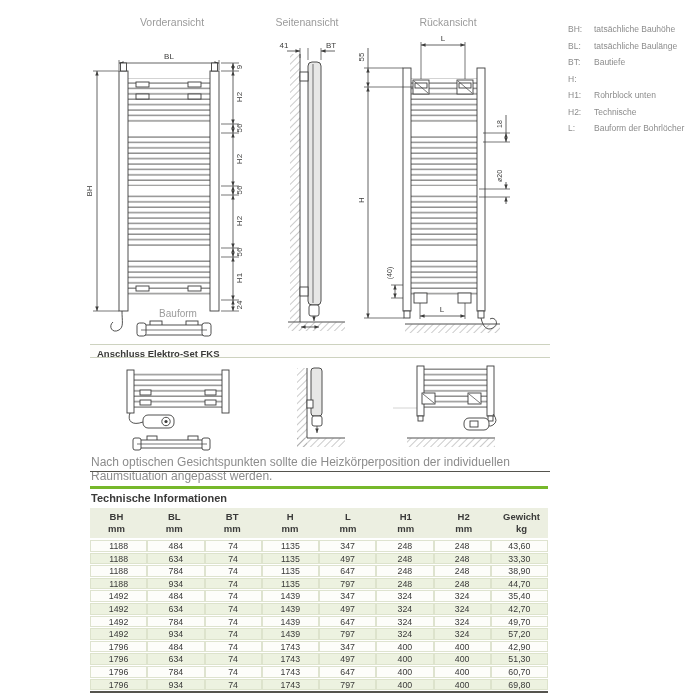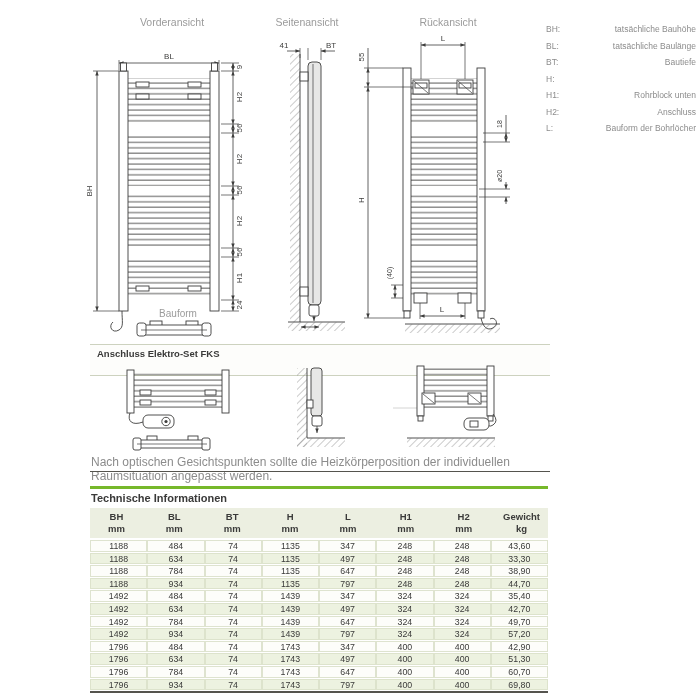--- a/index.html
+++ b/index.html
@@ -11,23 +11,23 @@
   .dim{font-size:8px;fill:#3d3d3c;}
   .dims{font-size:7px;fill:#3d3d3c;}
   .bauform{font-size:10px;fill:#9b9b9b;}
   .ln{stroke:#3d3d3c;stroke-width:0.9;fill:none;}
   .thin{stroke:#3d3d3c;stroke-width:0.7;fill:none;}
   .dimln{stroke:#3d3d3c;stroke-width:0.8;fill:none;}
   .wh{fill:#ffffff;stroke:#3d3d3c;stroke-width:0.9;}
   .gy{fill:#e7e7e6;stroke:#3d3d3c;stroke-width:0.9;}
   .legend{position:absolute;left:546px;top:24px;width:150px;}
   .legend-item{display:flex;margin-bottom:6px;font-size:8.5px;line-height:10.5px;color:#8c8c8c;}
-  .legend-abbr{width:26px;flex:0 0 26px;}
-  .legend-text{width:124px;text-align:right;}
-  .elektro-band{position:absolute;left:90px;top:344px;width:460px;height:32px;
+  .legend-abbr{width:26px;flex:0 0 26px;margin-left:22px;}
+  .legend-text{width:124px;}
+  .elektro-band{position:absolute;left:90px;top:344px;width:460px;height:14px;
       border-top:1px solid #cdd2bf;border-bottom:1px solid #cdd2bf;background:#fdfdfb;
       font-size:9.5px;font-weight:bold;color:#3a3a39;line-height:18px;padding-left:7px;box-sizing:border-box;}
   .note{position:absolute;left:91px;top:455px;width:470px;font-size:12px;color:#8c8c8c;}
   .divider{position:absolute;left:90px;top:471px;width:460px;height:1px;background:#55544e;}
   .green-rule{position:absolute;left:90px;top:486px;width:458px;height:3px;background:var(--accent,#76b82a);}
   .table-title{position:absolute;left:91px;top:492px;font-size:11px;font-weight:bold;color:#3a3a39;text-align:center;}
   .ttable{position:absolute;left:90px;top:508px;width:458px;}
   .thead{display:grid;grid-template-columns:repeat(8,1fr);gap:5px;background:var(--band,#ecefe1);
       height:30px;align-items:center;margin-bottom:2px;}
   .thcell{text-align:center;font-size:9.5px;font-weight:bold;color:#3a3a39;line-height:12px;}
@@ -236,21 +236,21 @@
       </div>
     <div class="legend-item">
         <span class="legend-abbr">H:</span>
       </div>
     <div class="legend-item">
         <span class="legend-abbr">H1:</span>
         <span class="legend-text">Rohrblock unten</span>
       </div>
     <div class="legend-item">
         <span class="legend-abbr">H2:</span>
-        <span class="legend-text">Anschluss</span>
+        <span class="legend-text">Technische</span>
       </div>
     <div class="legend-item">
         <span class="legend-abbr">L:</span>
         <span class="legend-text">Bauform der Bohrlöcher</span>
       </div>
   </div>
 
   <div class="elektro-band">
     <span>Anschluss Elektro-Set FKS</span>
   </div>

